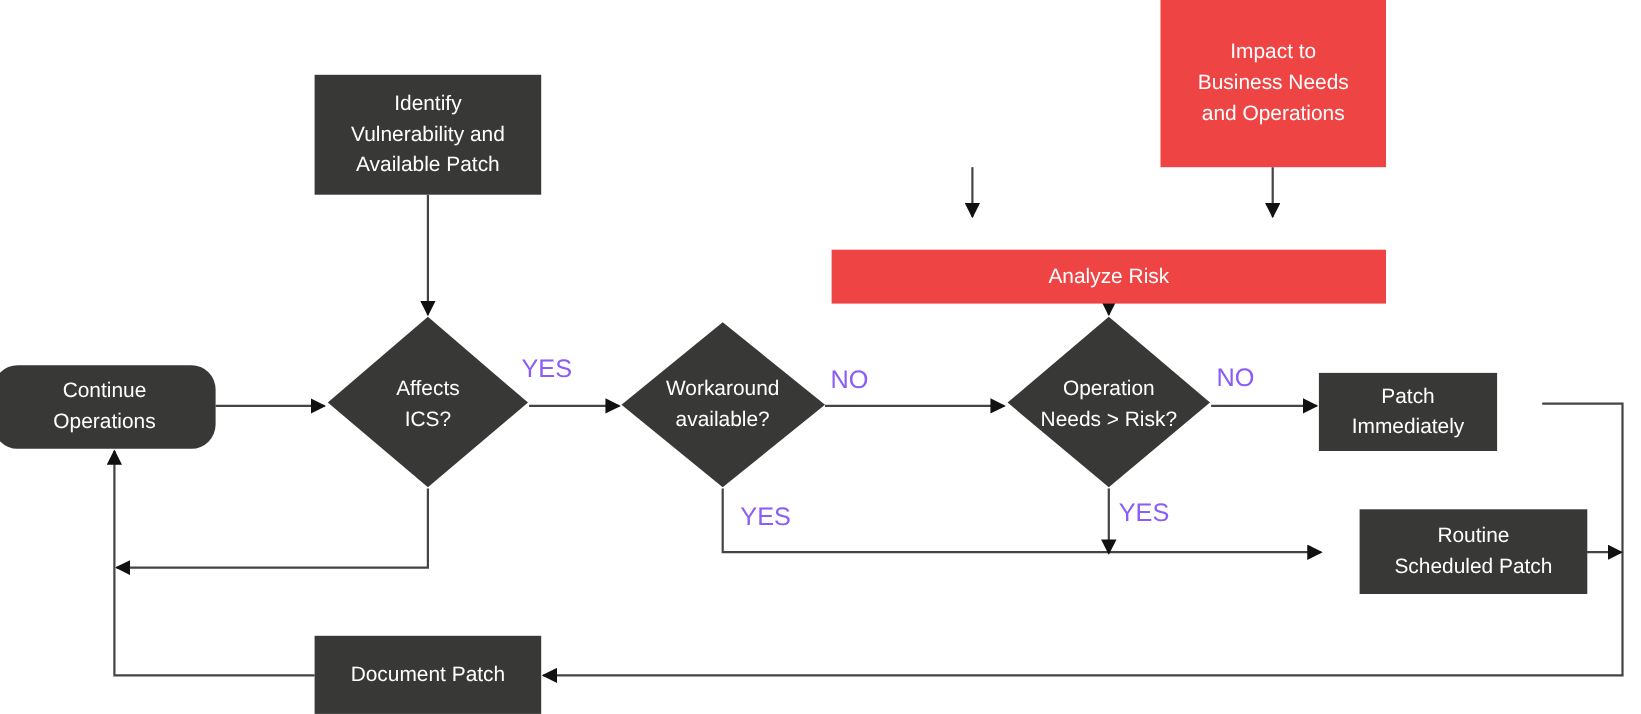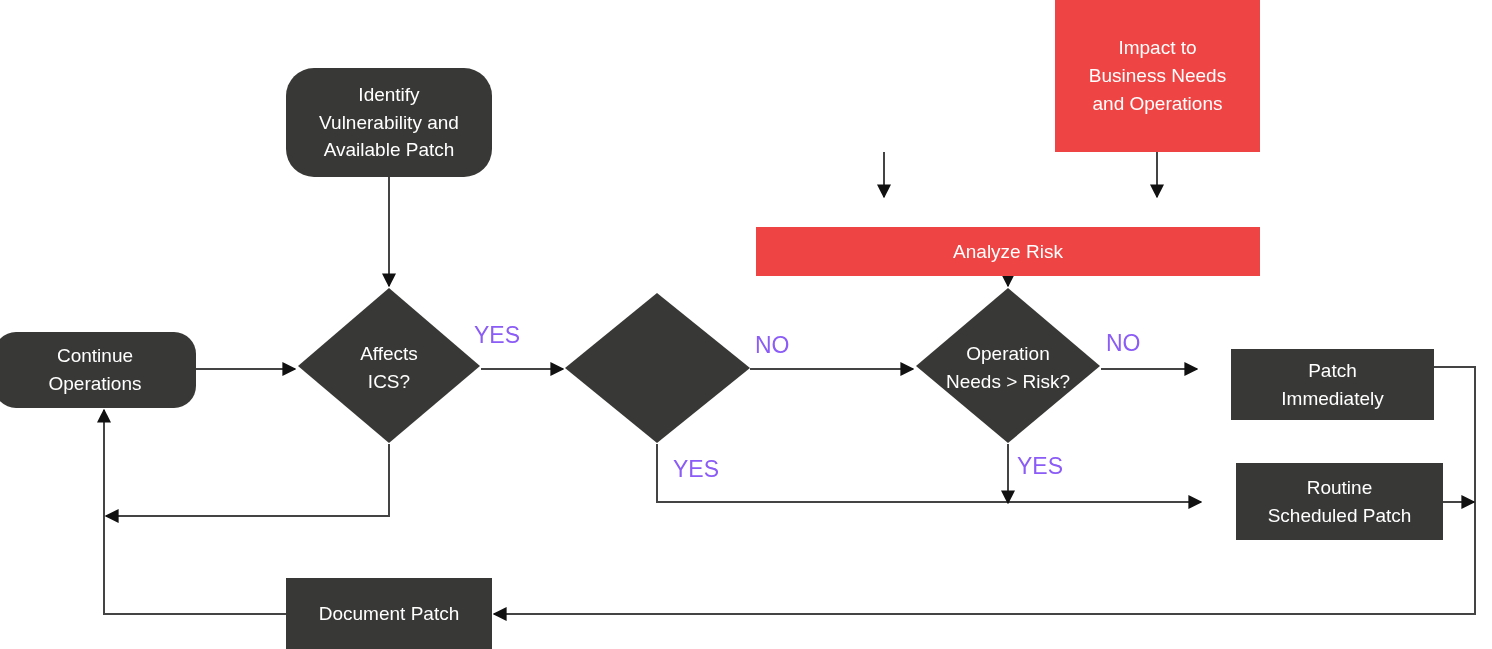--- a/index.html
+++ b/index.html
@@ -107,45 +107,47 @@
       <path d="M 1410,502 L 1474,502"></path>
     </g>
 
     <g>
       <polygon points="389,288 480,366 389,443 298,366" fill="#383836"></polygon>
       <polygon points="657,293 750,368 657,443 565,368" fill="#383836"></polygon>
       <polygon points="1008,288 1100,366 1008,443 916,366" fill="#383836"></polygon>
     </g>
   </svg>
 
-  <div class="node dark" style="left:286px; top:68px; width:206px; height:109px;border-radius:28px;">Identify
+  <div class="node dark" style="left:286px; top:68px; width:206px; height:109px;">Identify
 Vulnerability and
 Available Patch</div>
 
 
   <div class="node orange" style="left:1055px; top:0px; width:205px; height:152px;">Impact to
 Business Needs
 and Operations</div>
 
   <div class="node orange" style="left:756px; top:199px; width:504px; height:49px;margin-top:28px;">Analyze Risk</div>
 
   <div class="node dark rounded" style="left:-6px; top:332px; width:202px; height:76px;">Continue
 Operations</div>
 
-  <div class="node dark" style="left:1199px; top:349px; width:203px; height:71px;margin-left:32px;">Patch
+  <div class="node dark" style="left:1199px; top:339px; width:162px; height:71px;">Patch
 Immediately</div>
 
   <div class="node dark" style="left:1236px; top:463px; width:207px; height:77px;">Routine
 Scheduled Patch</div>
 
   <div class="node dark" style="left:286px; top:578px; width:206px; height:71px;">Document Patch</div>
 
   <div class="diamond-label" style="left:309px; top:338px; width:160px; height:60px;">Affects
 ICS?</div>
 
+  <div class="diamond-label" style="left:572px; top:338px; width:170px; height:60px;">Workaround
+available?</div>
 
   <div class="diamond-label" style="left:918px; top:338px; width:180px; height:60px;">Operation
 Needs &gt; Risk?</div>
 
   <div class="edge-label" style="left:474px; top:324px;">YES</div>
 
   <div class="edge-label" style="left:755px; top:334px;">NO</div>
 
   <div class="edge-label" style="left:673px; top:458px;">YES</div>
 

